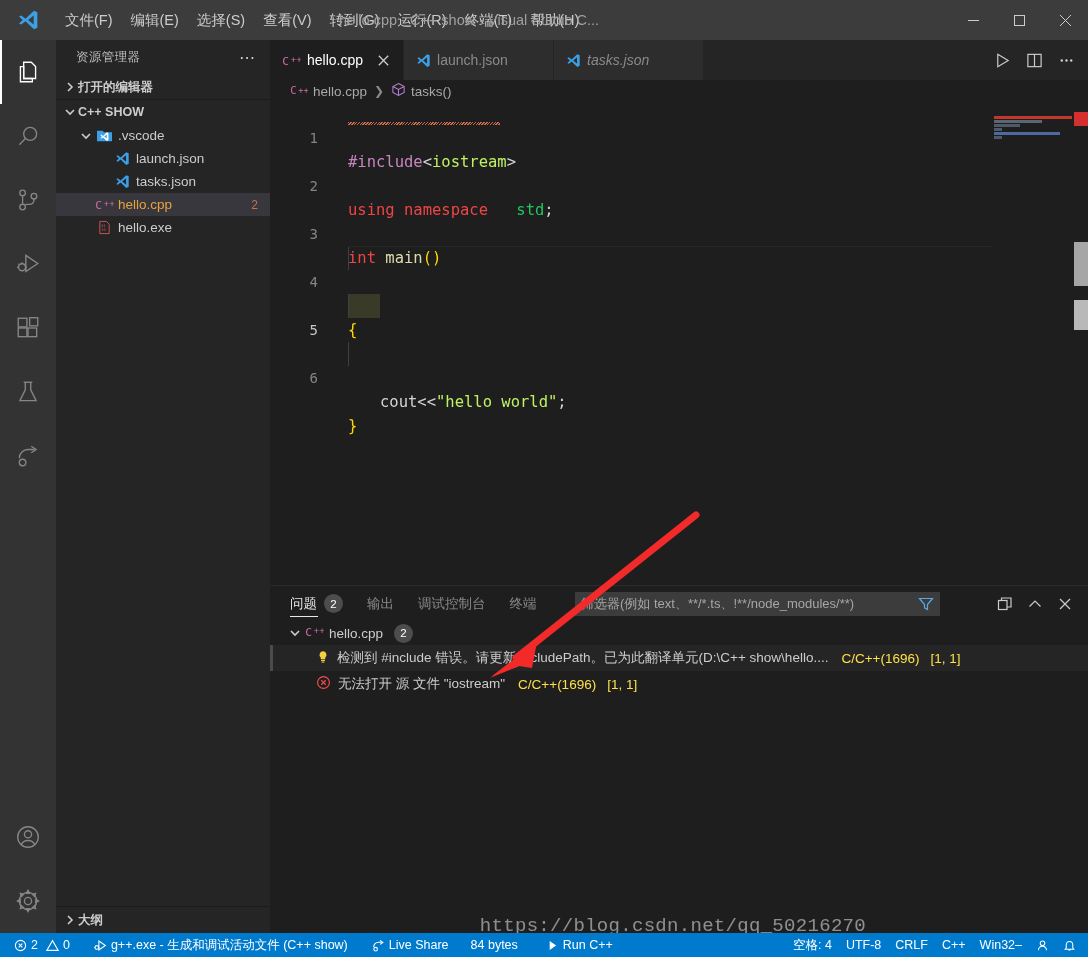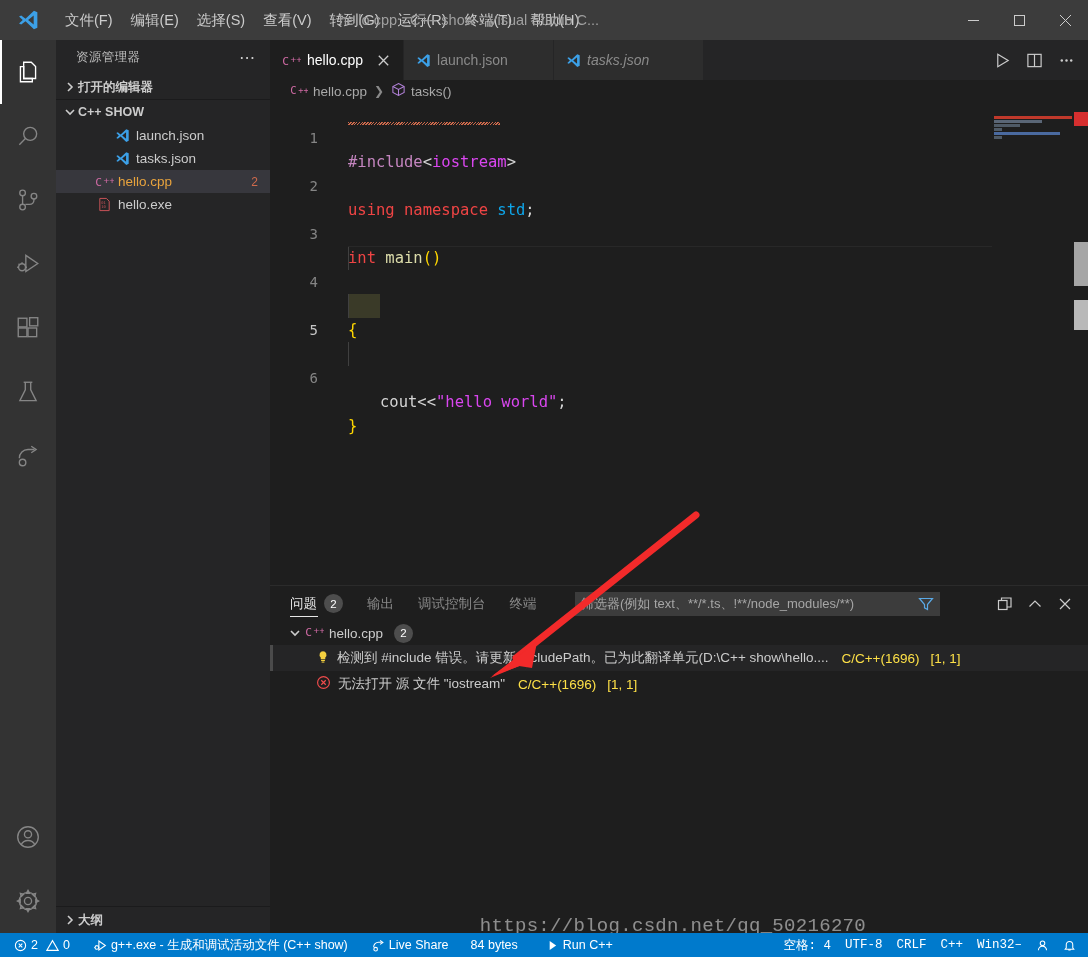--- a/index.html
+++ b/index.html
@@ -131,23 +131,23 @@
   }
   .code-line { position: relative; height: 24px; white-space: pre; }
   .ln {
     position: absolute; left: 0; width: 48px; text-align: right;
     color: #858585; font-size: 14px; line-height: 24px;
   }
   .ln.cur { color: #c6c6c6; }
   .ctext { position: absolute; left: 78px; line-height: 24px; }
   .tok-pre { color: #c586c0; }
   .tok-kw  { color: #ef4444; }
-  .tok-type{ color: #0ea5e9; }
+  .tok-type{ color: #22c55e; margin-left: 19px; }
   .tok-fn  { color: #dcdcaa; }
-  .tok-str { color: #d946ef; }
+  .tok-str { color: #bef264; }
   .tok-pl  { color: #d4d4d4; }
   .tok-br  { color: #ffd700; }
   .squiggle {
     position: absolute; left: 78px; top: 20px; height: 3px; width: 152px;
     background-image: repeating-linear-gradient(135deg,#cf6a4c 0,#cf6a4c 1px,transparent 1px,transparent 2px);
   }
   .indent-guide {
     position: absolute; left: 78px; top: 0; width: 1px; height: 24px; background: #404040;
   }
   .cursor-line-border {
@@ -216,21 +216,21 @@
   
   .arrow-overlay { position: absolute; top: 0; left: 0; width: 1088px; height: 957px; pointer-events: none; }
 
   
   .statusbar {
     position: absolute; bottom: 0; left: 0; width: 1088px; height: 24px;
     background: #007acc; display: flex; align-items: center;
     color: #ffffff; font-size: 12.5px;
   }
   .sb-item { display: flex; align-items: center; height: 24px; padding: 0 7px; gap: 4px; white-space: nowrap; }
-  .sb-right { position: absolute; right: 0; top: 0; height: 24px; display: flex; align-items: center; font-family: Liberation Mono, monospace; }
+  .sb-right { position: absolute; right: 0; top: 0; height: 24px; display: flex; align-items: center; }
   .sb-item svg { width: 13px; height: 13px; fill: none; stroke: #ffffff; stroke-width: 1.3; }
 
   .watermark {
     position: absolute; right: 6px; bottom: 20px;
     font-size: 19px; color: rgba(235,235,235,0.55);
     font-family: Liberation Mono, monospace; letter-spacing: .3px;
     pointer-events: none; white-space: nowrap;
   }
 </style>
 </head>
@@ -366,20 +366,34 @@
       <span class="chev">
         <svg viewBox="0 0 10 10">
             <path d="M1 3 L5 7 L9 3"></path>
           </svg>
       </span>
       <span>C++ SHOW</span>
     </div>
 
     <div class="tree">
 
+      <div class="tree-row" style="padding-left:22px;">
+        <span class="twisty">
+          <svg viewBox="0 0 10 10">
+              <path d="M1 3 L5 7 L9 3"></path>
+            </svg>
+        </span>
+        <span class="ficon">
+          <svg viewBox="0 0 18 16" width="17" height="15">
+            <path d="M1 3 h6 l1.4 1.6 H17 V14 H1 Z" fill="#3ca0e7"></path>
+            <path d="M11.5 4.6 L7.5 8.4 L5.6 7 L4.6 7.5 L6.3 9.2 L4.6 10.8 L5.6 11.3 L7.5 10 L11.5 13.8 L13.2 13 V5.4 Z M11.4 7 v4 L8.7 9 Z" fill="#ffffff"></path>
+          </svg>
+        </span>
+        <span class="flabel">.vscode</span>
+      </div>
 
       <div class="tree-row" style="padding-left:56px;">
         <span class="ficon">
           <svg viewBox="0 0 16 16" width="15" height="15">
             <path d="M12 1.2 L6 6.9 L3 4.6 L1.4 5.4 L4.1 8 L1.4 10.6 L3 11.4 L6 9.1 L12 14.8 L14.6 13.6 V2.4 Z M11.8 4.6 v6.8 L7.7 8 Z" fill="#3ca0e7"></path>
           </svg>
         </span>
         <span class="flabel">launch.json</span>
       </div>
 

